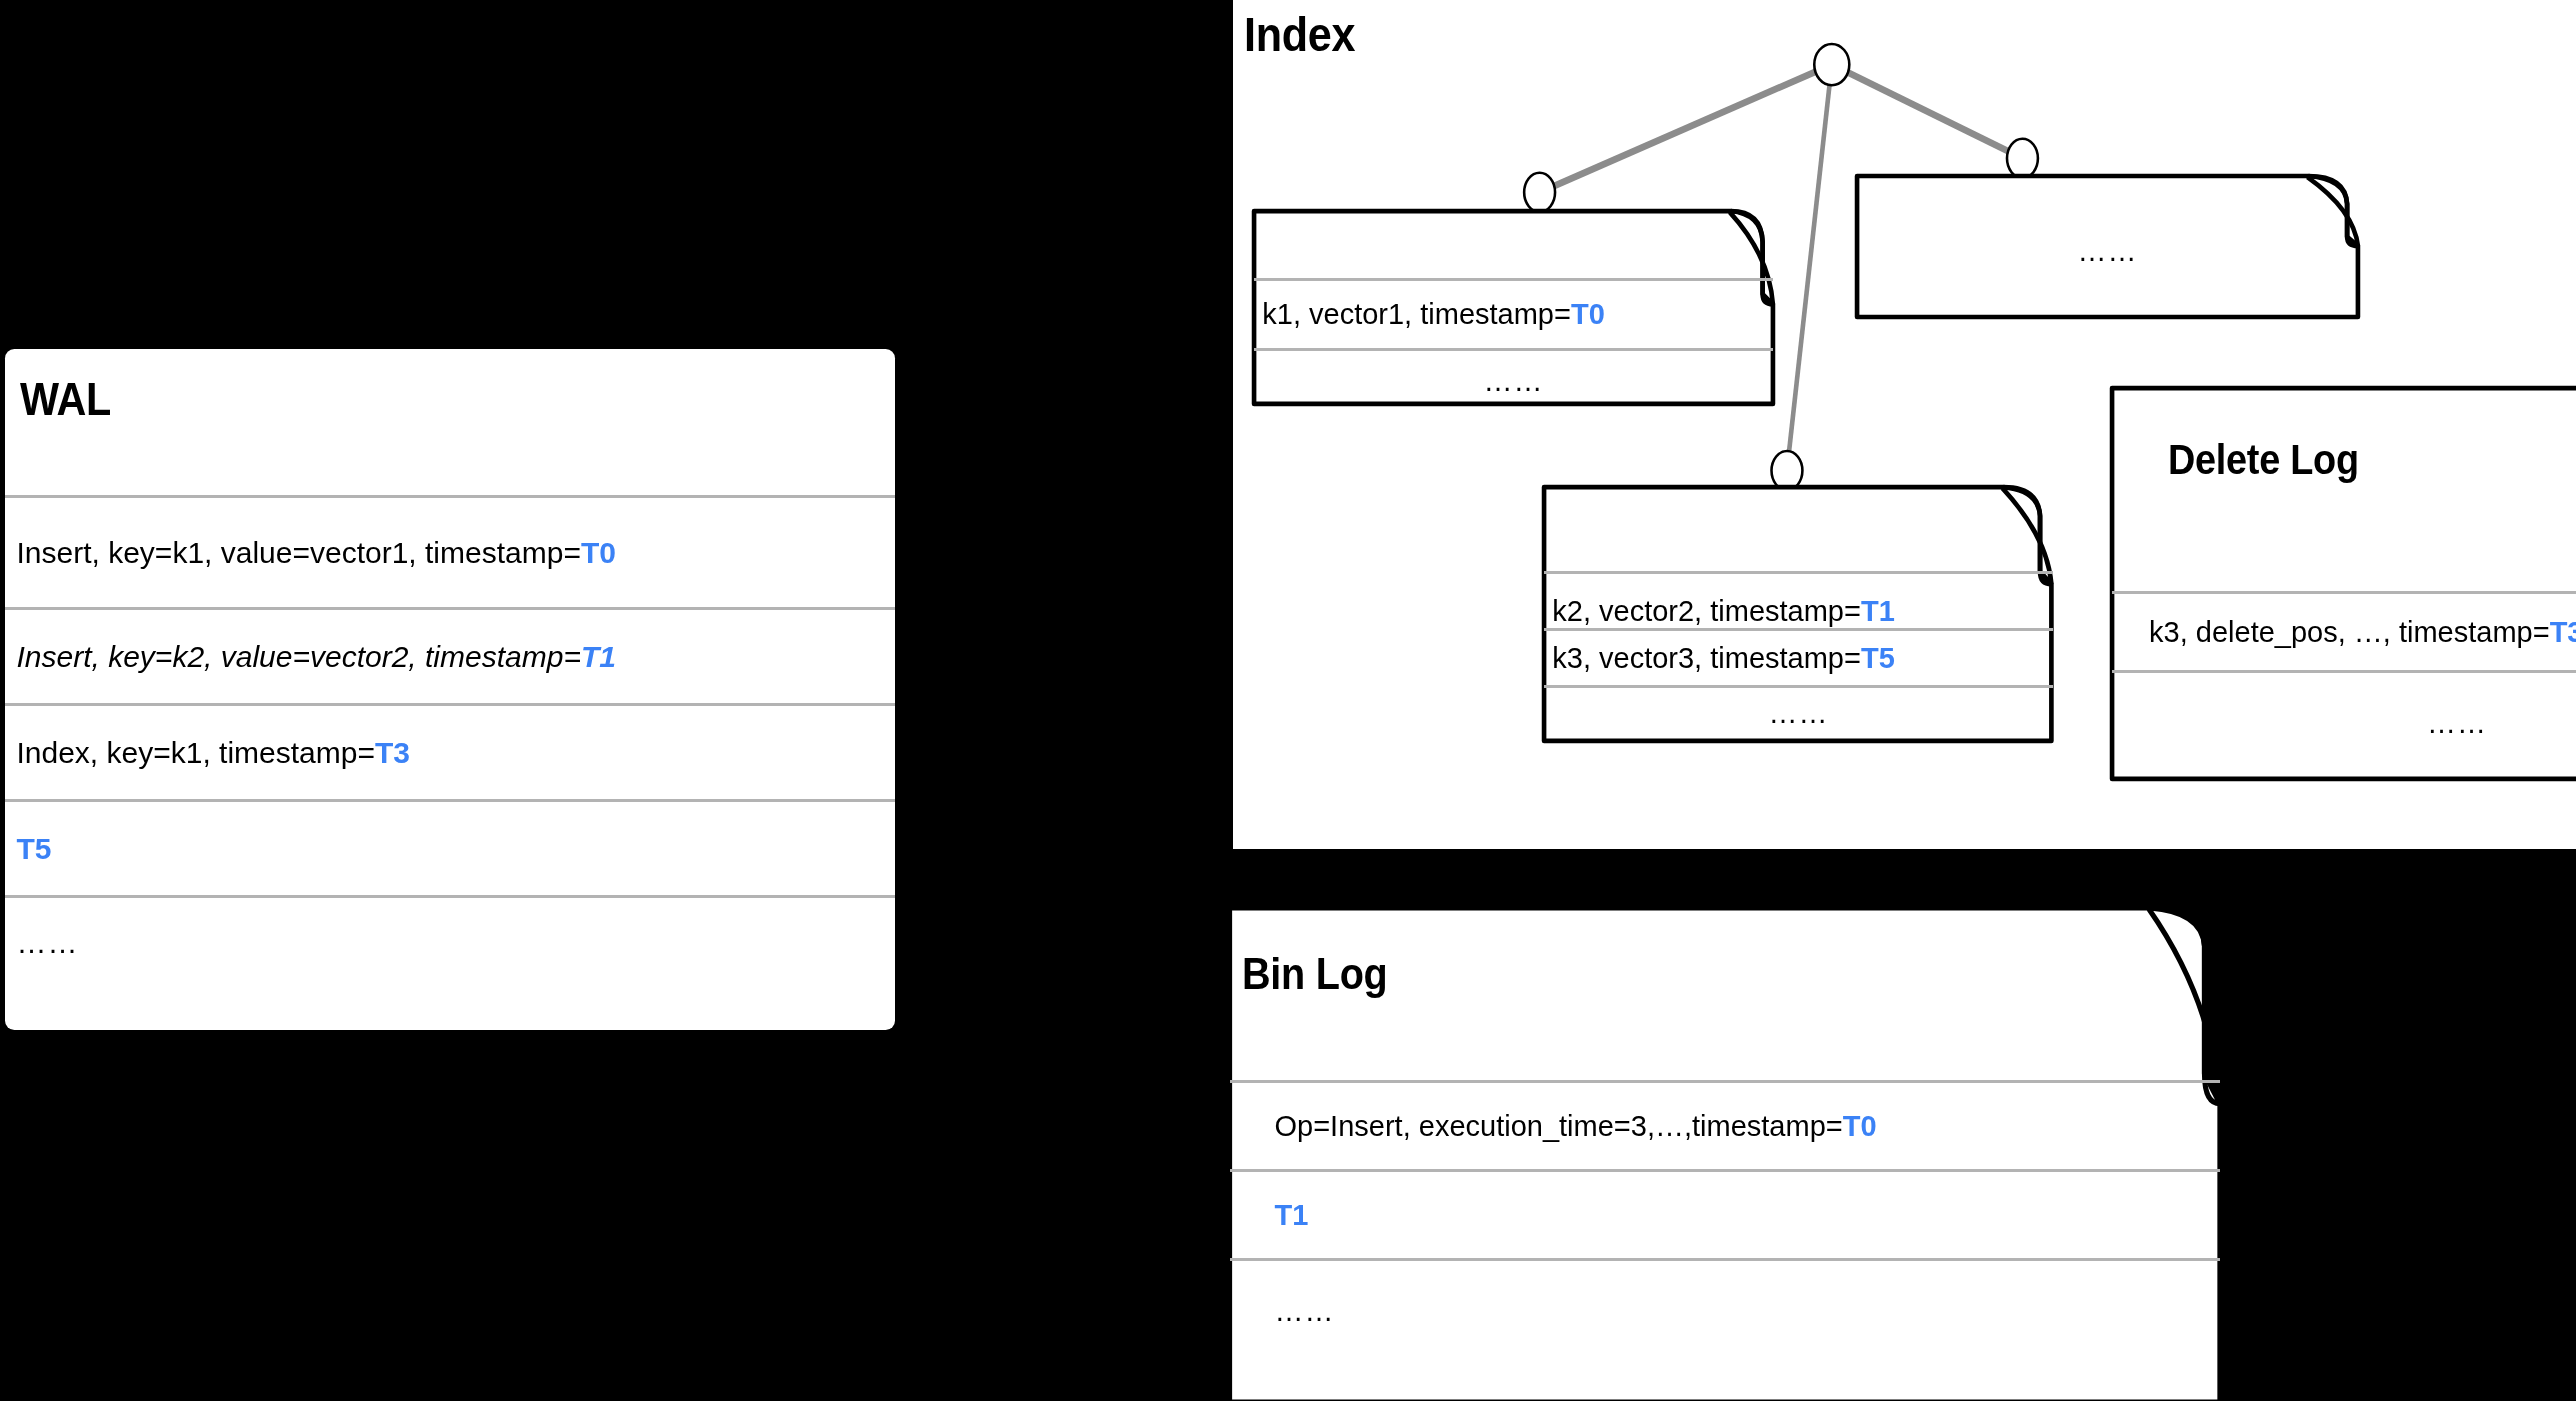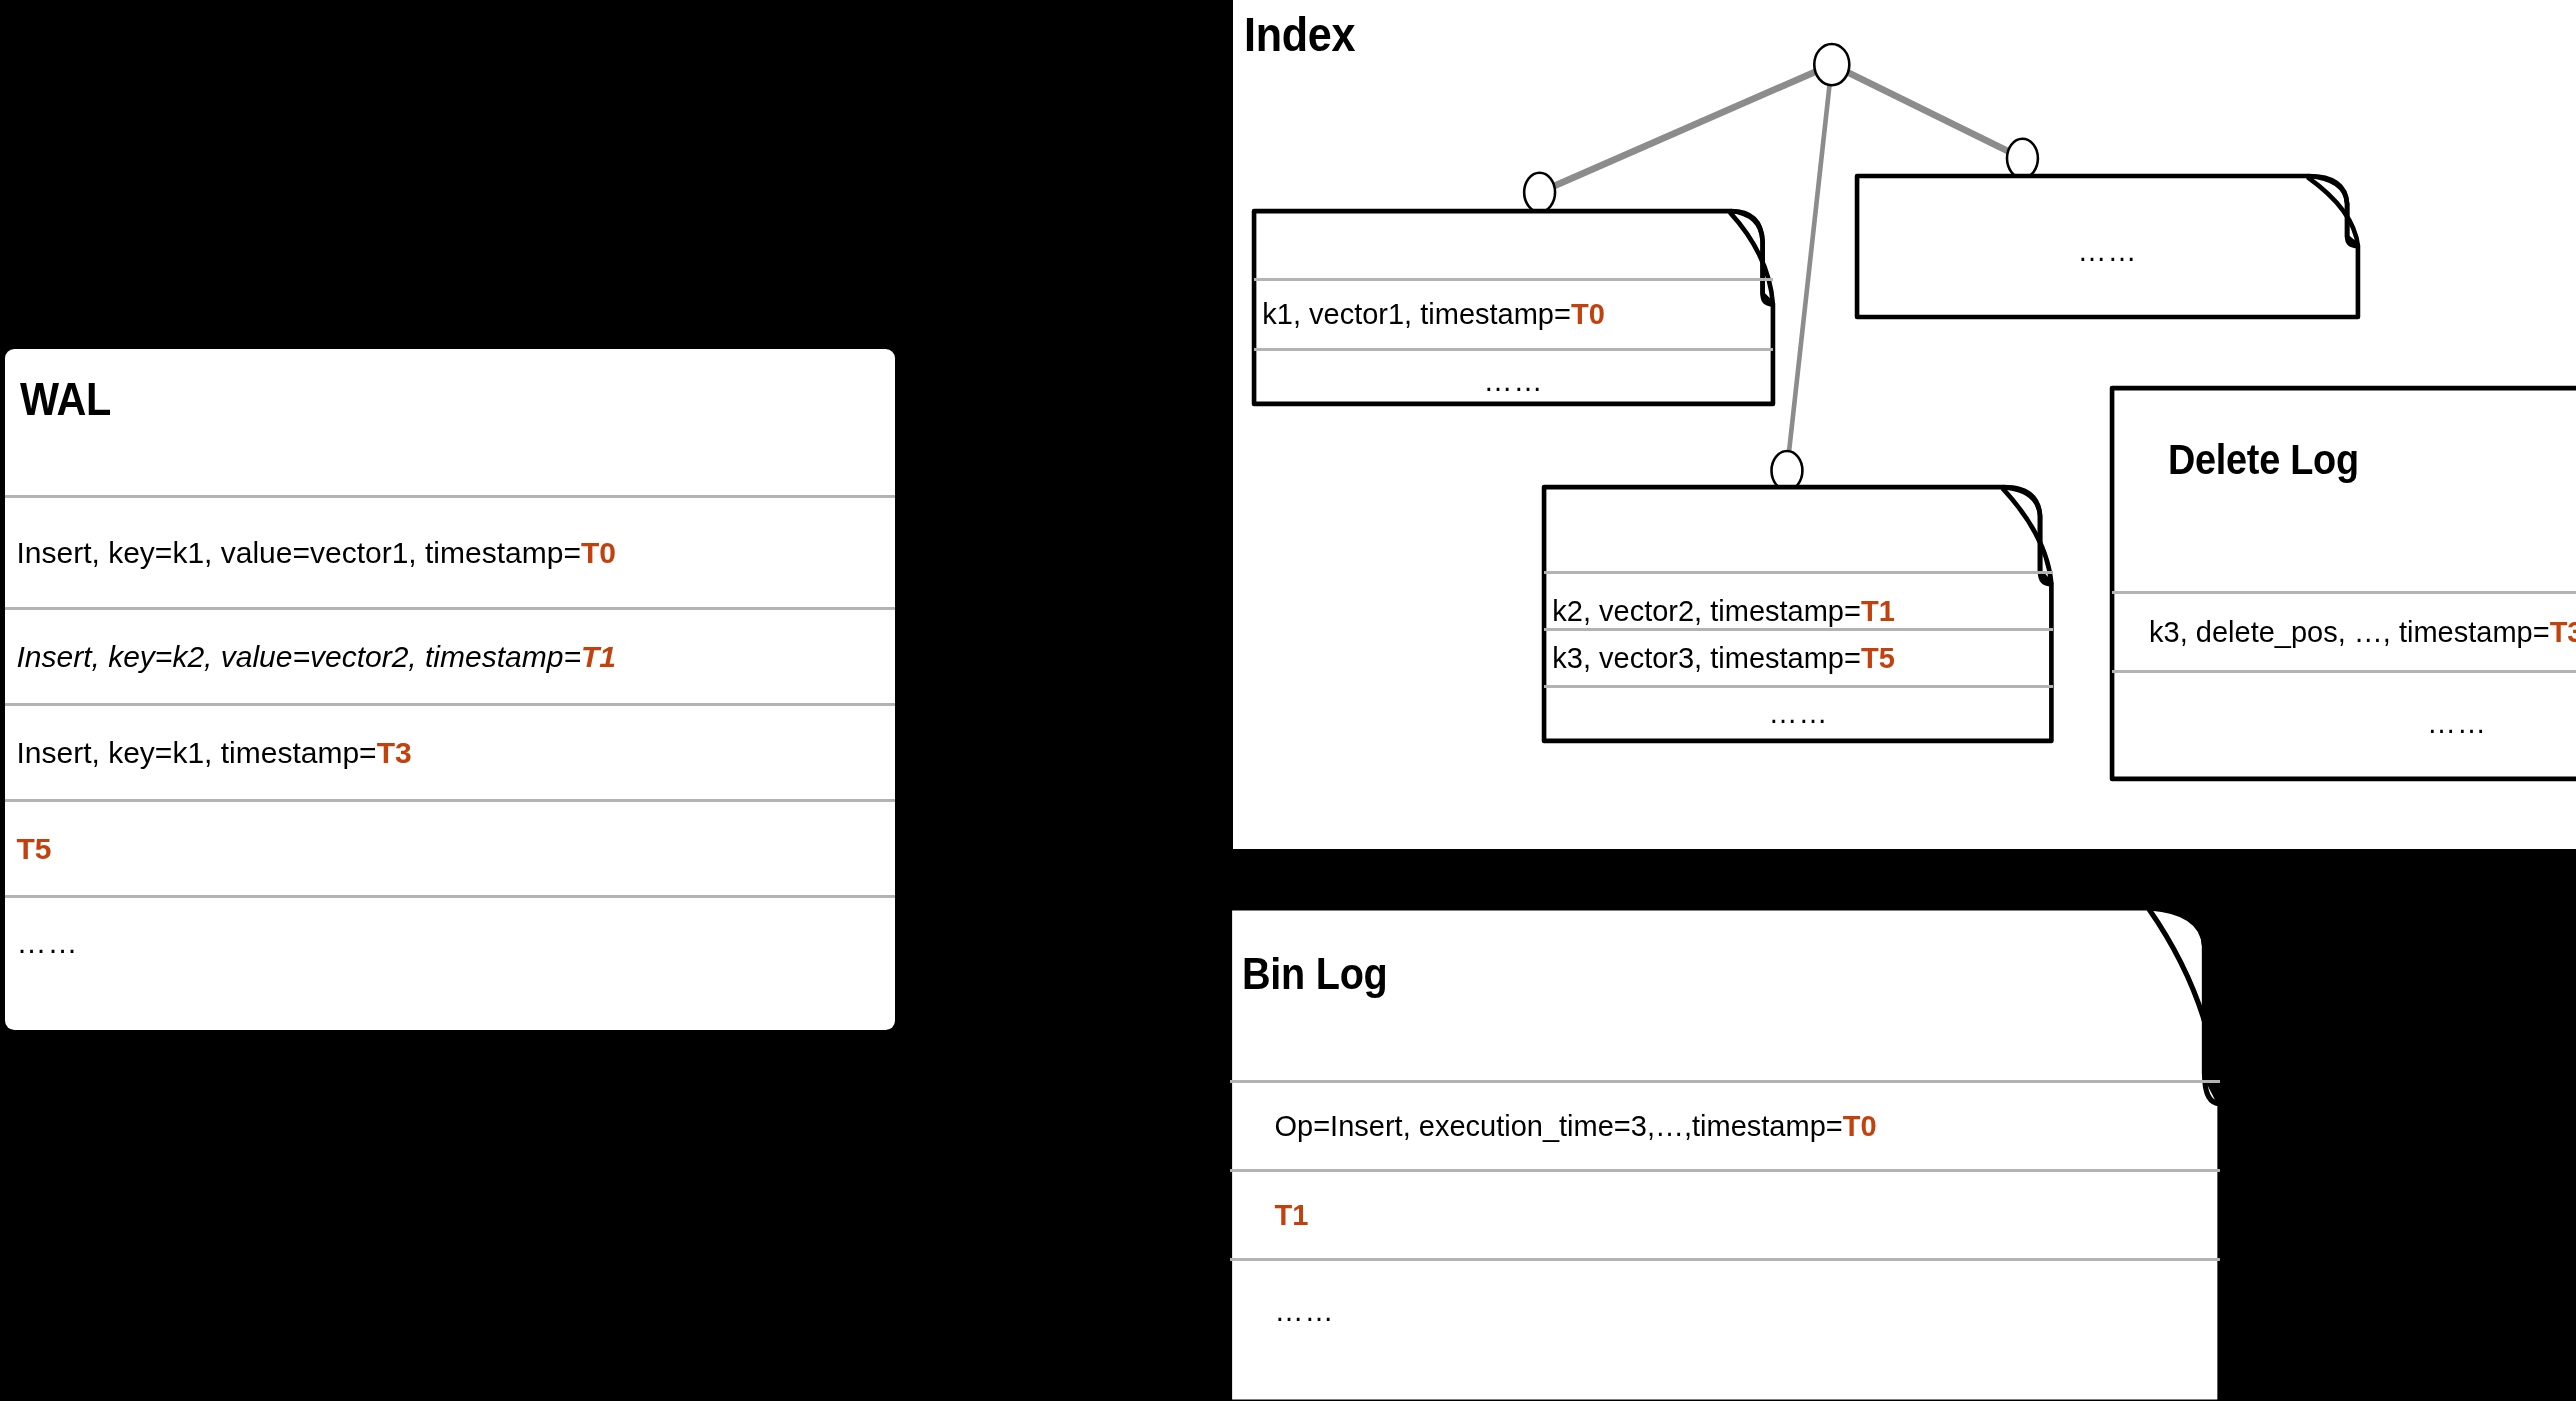--- a/index.html
+++ b/index.html
@@ -50,21 +50,21 @@
     border-top: 3.6px solid #b3b3b3;
     display: flex;
     align-items: center;
     color: #000000;
     white-space: nowrap;
   }
   .row.last {
     border-bottom: none;
   }
   .row-text { display: inline-block; }
-  .ts { color: #c2410c; font-weight: bold; }
+  .ts { color: #3b82f6; font-weight: bold; }
   .ellipsis {
     letter-spacing: 1px;
   }
   .center { justify-content: center; }
 
   
   .doc {
     position: absolute;
   }
   .doc svg {
@@ -94,21 +94,21 @@
   <div class="rows" style="top:146px;">
     <div class="row" style="height:112px; padding-left:11.3px; font-size:30px;">
       <span class="row-text">Insert, key=k1, value=vector1, timestamp=</span>
         <span class="ts">T0</span>
     </div>
     <div class="row" style="height:96px; padding-left:11.3px; font-size:30px;font-style:italic;">
       <span class="row-text">Insert, key=k2, value=vector2, timestamp=</span>
         <span class="ts">T1</span>
     </div>
     <div class="row" style="height:96px; padding-left:11.3px; font-size:30px;">
-      <span class="row-text">Insert, key=k1, timestamp=</span>
+      <span class="row-text">Index, key=k1, timestamp=</span>
         <span class="ts">T3</span>
     </div>
     <div class="row" style="height:96px; padding-left:11.3px; font-size:30px;">
         <span class="ts">T5</span>
     </div>
     <div class="row last" style="height:93px; padding-left:11.3px; font-size:30px;">
       <span class="row-text ellipsis">……</span>
     </div>
   </div>
 </div>

